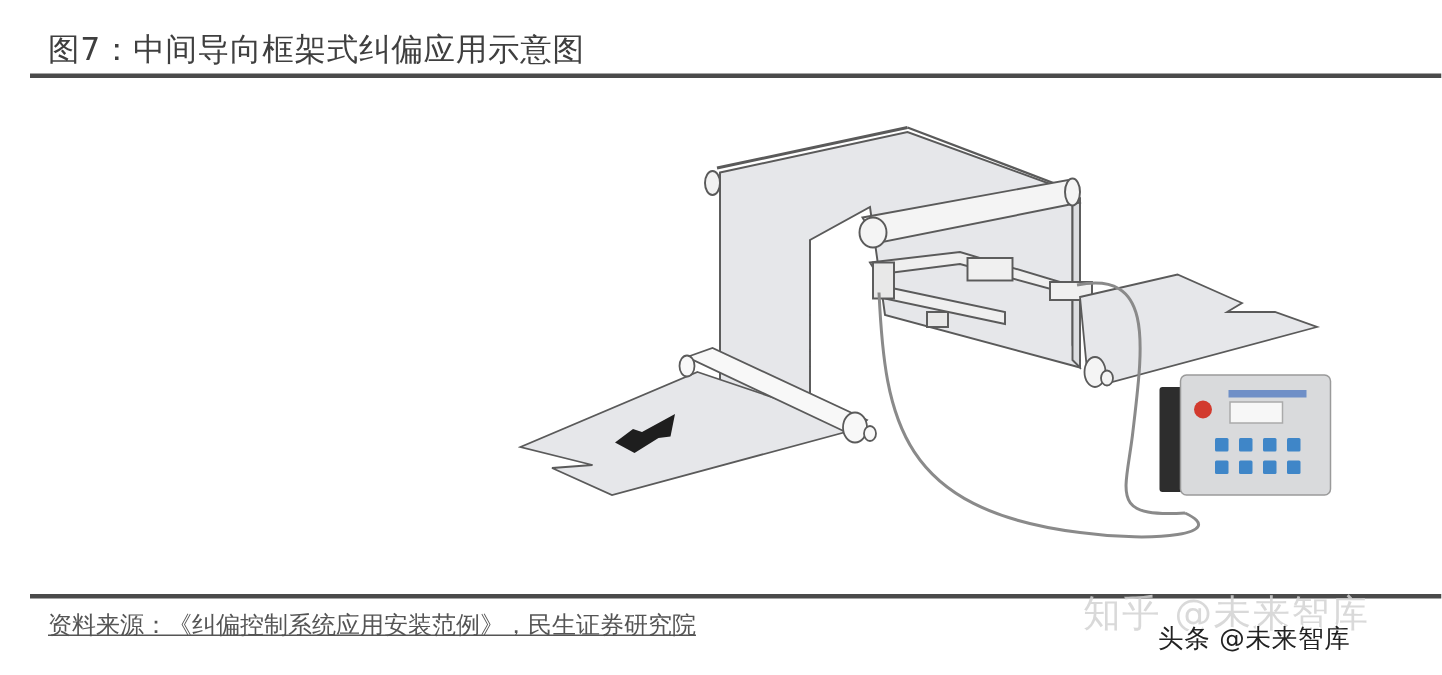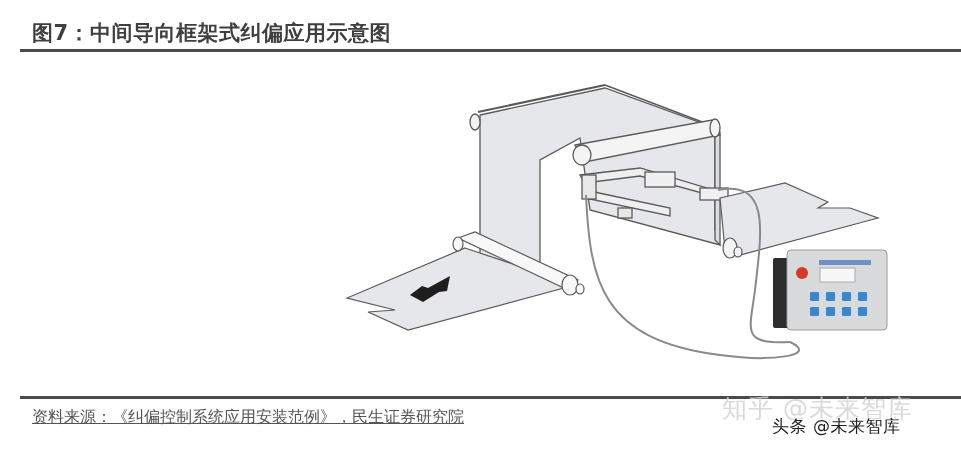--- a/index.html
+++ b/index.html
@@ -1,18 +1,18 @@
 <!DOCTYPE html>
 <html><head>
 <meta charset="utf-8">
 <style>
   html, body { margin:0; padding:0; background:#ffffff; }
   body { width:961px; height:450px; position:relative; overflow:hidden;
          font-family:"DejaVu Sans","Liberation Sans",sans-serif; }
-  .fig-title { position:absolute; left:32px; top:20px; font-size:21px; font-weight:bold;
+  .fig-title { position:absolute; left:32px; top:20px; font-size:21px; font-weight:normal;
                color:#3f3f3f; letter-spacing:0.5px; line-height:26px; }
   .rule-top { position:absolute; left:20px; top:49px; width:941px; height:3px; background:#4a4a4a; }
   .rule-bottom { position:absolute; left:20px; top:396px; width:941px; height:3px; background:#4a4a4a; }
   .source { position:absolute; left:32px; top:406px; font-size:16px; color:#555555; line-height:22px;text-decoration:underline; }
   .diagram { position:absolute; left:300px; top:80px; width:600px; height:300px; }
   .wm1 { position:absolute; left:722px; top:395px; font-size:25px; color:rgba(210,210,210,0.85);
          line-height:28px; letter-spacing:1px; }
   .wm2 { position:absolute; left:772px; top:400px; font-size:17px; color:#222222; line-height:28px;
          text-shadow:1px 1px 0 #fff, -1px -1px 0 #fff; letter-spacing:0.5px;margin-top:12px; }
 </style>

